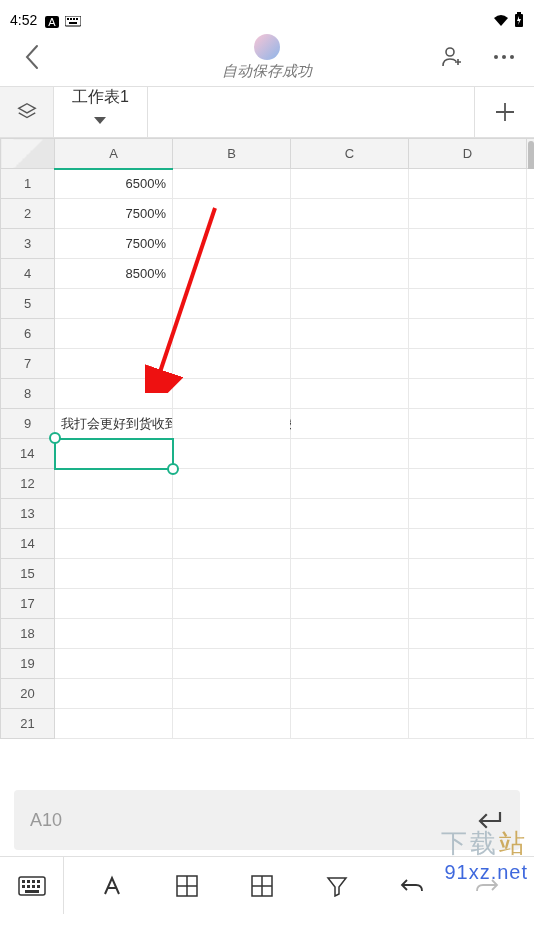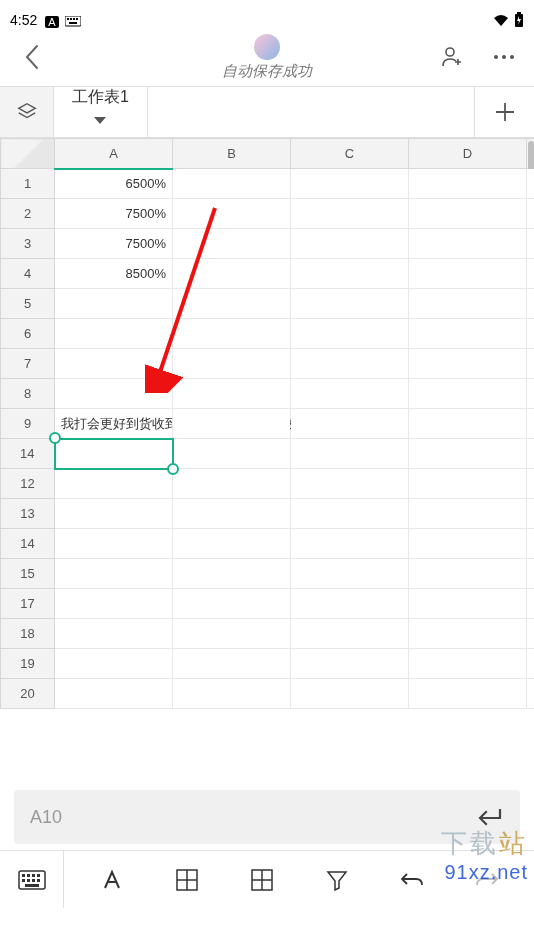--- a/index.html
+++ b/index.html
@@ -39,21 +39,21 @@
   .cell.selected { outline: 2px solid #1ab188; outline-offset: -1px; z-index: 2; }
   .sel-handle-tl, .sel-handle-br { position: absolute; width: 12px; height: 12px; border: 2px solid #1ab188; background: #fff; border-radius: 50%; z-index: 3; }
   .sel-handle-tl { top: -7px; left: -7px; }
   .sel-handle-br { bottom: -7px; right: -7px; }
   
   .arrow-overlay { position: absolute; left: 145px; top: 65px; width: 90px; height: 190px; pointer-events: none; z-index: 10; }
   
   .scroll-track { position: absolute; right: 0; top: 3px; width: 6px; height: 54px; background: #bfbfbf; border-radius: 3px; }
   
   
-  .formula-bar { height: 54px; margin: 0 14px 6px; background: #f0f0f0; border-radius: 4px; display: flex; align-items: center; padding: 8px 16px; }
+  .formula-bar { height: 60px; margin: 0 14px 6px; background: #f0f0f0; border-radius: 4px; display: flex; align-items: center; padding: 8px 16px; }
   .cell-ref { font-size: 18px; color: #999; flex: 1; }
   .enter-btn { width: 30px; height: 30px; display: flex; align-items: center; justify-content: center; }
   
   
   .bottom-bar { height: 58px; display: flex; align-items: stretch; border-top: 1px solid #e0e0e0; }
   .kb-btn { width: 64px; display: flex; align-items: center; justify-content: center; border-right: 1px solid #e0e0e0; }
   .tool-row { flex: 1; display: flex; align-items: center; justify-content: space-around; padding: 0 10px; }
   .tool-item { width: 36px; height: 36px; display: flex; align-items: center; justify-content: center; }
   
   
@@ -302,20 +302,28 @@
         <tr>
           <th class="row-header">19</th>
           <td class="cell"></td>
           <td class="cell"></td>
           <td class="cell"></td>
           <td class="cell"></td>
           <td class="cell"></td>
         </tr>
         <tr>
           <th class="row-header">20</th>
+          <td class="cell"></td>
+          <td class="cell"></td>
+          <td class="cell"></td>
+          <td class="cell"></td>
+          <td class="cell"></td>
+        </tr>
+        <tr>
+          <th class="row-header">21</th>
           <td class="cell"></td>
           <td class="cell"></td>
           <td class="cell"></td>
           <td class="cell"></td>
           <td class="cell"></td>
         </tr>
       </tbody>
   </table>
   <svg class="arrow-overlay" viewBox="0 0 90 190">
     <defs>

